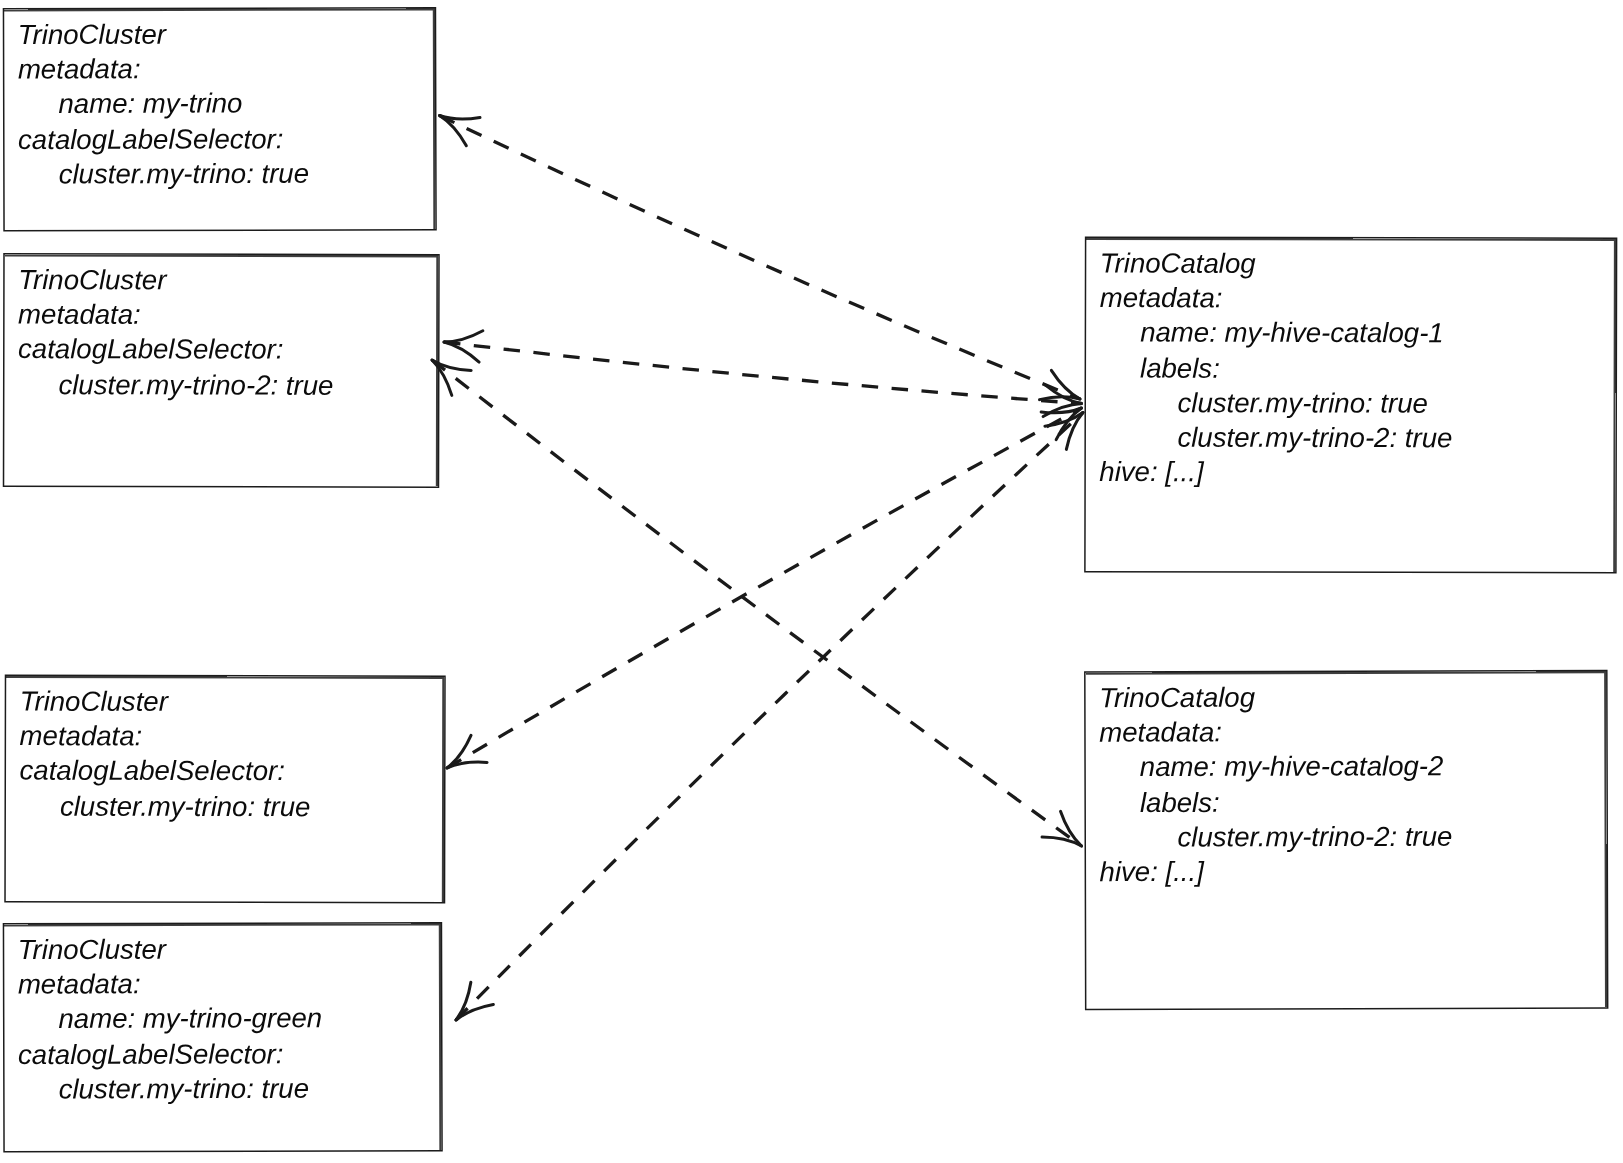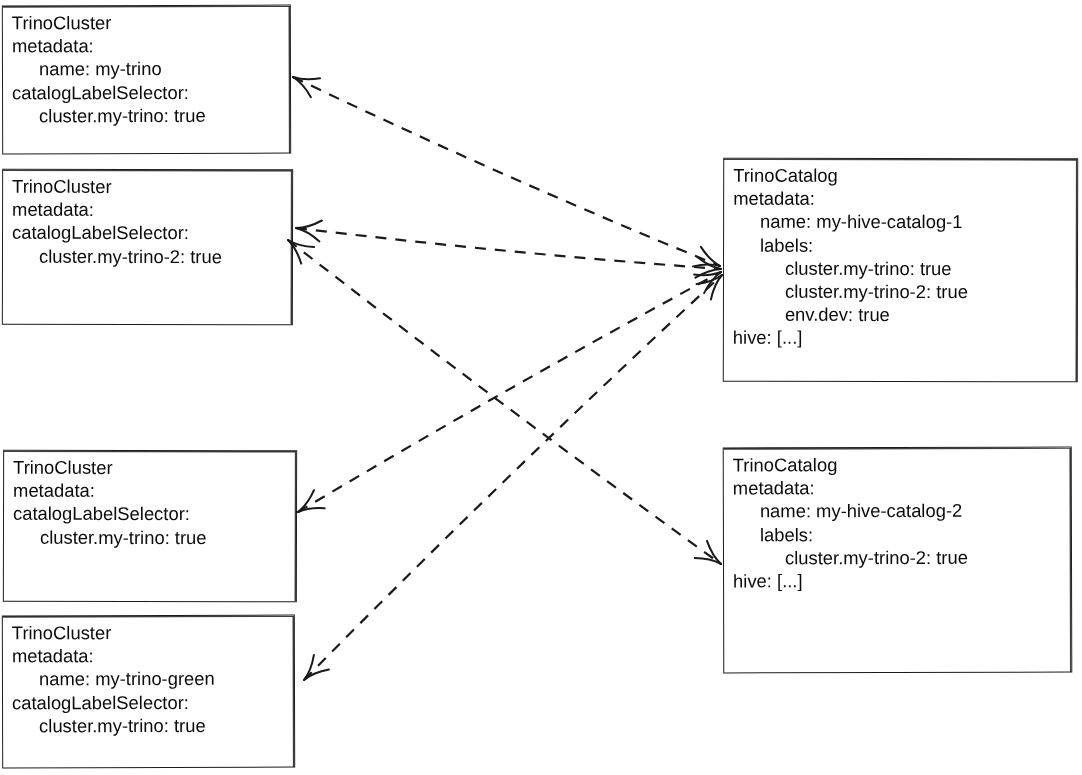--- a/index.html
+++ b/index.html
@@ -13,20 +13,21 @@
     position:absolute;
     box-sizing:border-box;
     background:#ffffff;
     border:1.8px solid #1c1c1c;
     box-shadow: inset -2.5px 2.5px 0 -1.2px rgba(28,28,28,.85);
     padding:5px 8px 4px 9px;
     font-size:18.4px;
     line-height:23.2px;
     white-space:nowrap;
     z-index:1;
+    font-style:italic;
   }
   .box.tilt-a{transform:rotate(-0.15deg);}
   .box.tilt-b{transform:rotate(0.12deg);}
   .ln{height:23.2px;}
   .i0{padding-left:0;}
   .i1{padding-left:27px;}
   .i2{padding-left:52px;}
   #arrow-layer{
     position:absolute;left:0;top:0;width:1082px;height:775px;
     z-index:5;pointer-events:none;
@@ -72,21 +73,20 @@
   <div class="ln i1">cluster.my-trino: true</div>
 </div>
 
 <div class="box tilt-b" style="left:723px;top:158px;width:355px;height:224px;">
   <div class="ln i0">TrinoCatalog</div>
   <div class="ln i0">metadata:</div>
   <div class="ln i1">name: my-hive-catalog-1</div>
   <div class="ln i1">labels:</div>
   <div class="ln i2">cluster.my-trino: true</div>
   <div class="ln i2">cluster.my-trino-2: true</div>
-  <div class="ln i2">env.dev: true</div>
   <div class="ln i0">hive: [...]</div>
 </div>
 
 <div class="box tilt-a" style="left:723px;top:447px;width:349px;height:226px;">
   <div class="ln i0">TrinoCatalog</div>
   <div class="ln i0">metadata:</div>
   <div class="ln i1">name: my-hive-catalog-2</div>
   <div class="ln i1">labels:</div>
   <div class="ln i2">cluster.my-trino-2: true</div>
   <div class="ln i0">hive: [...]</div>

